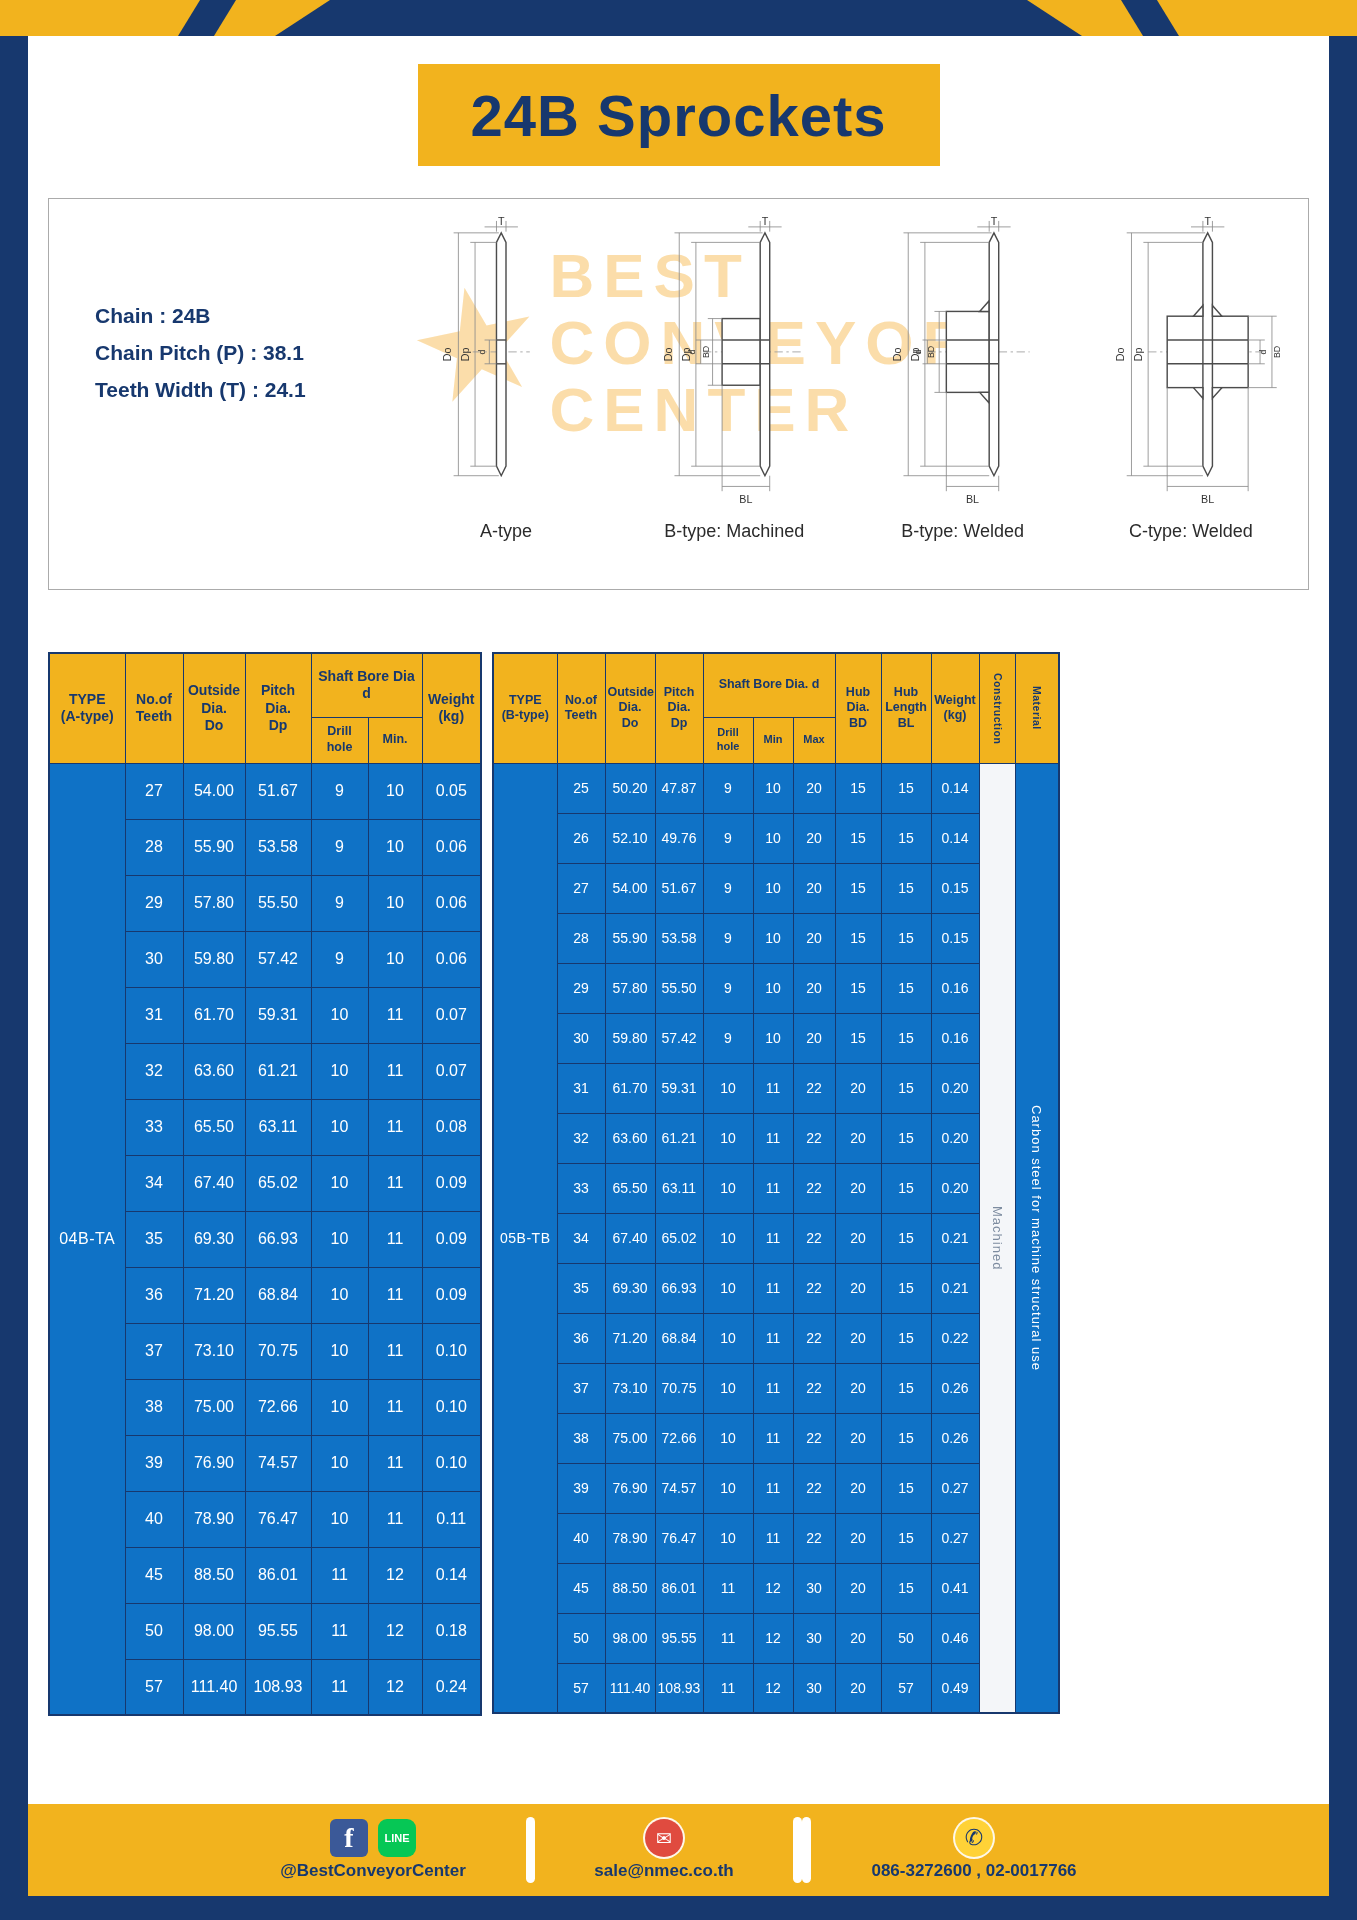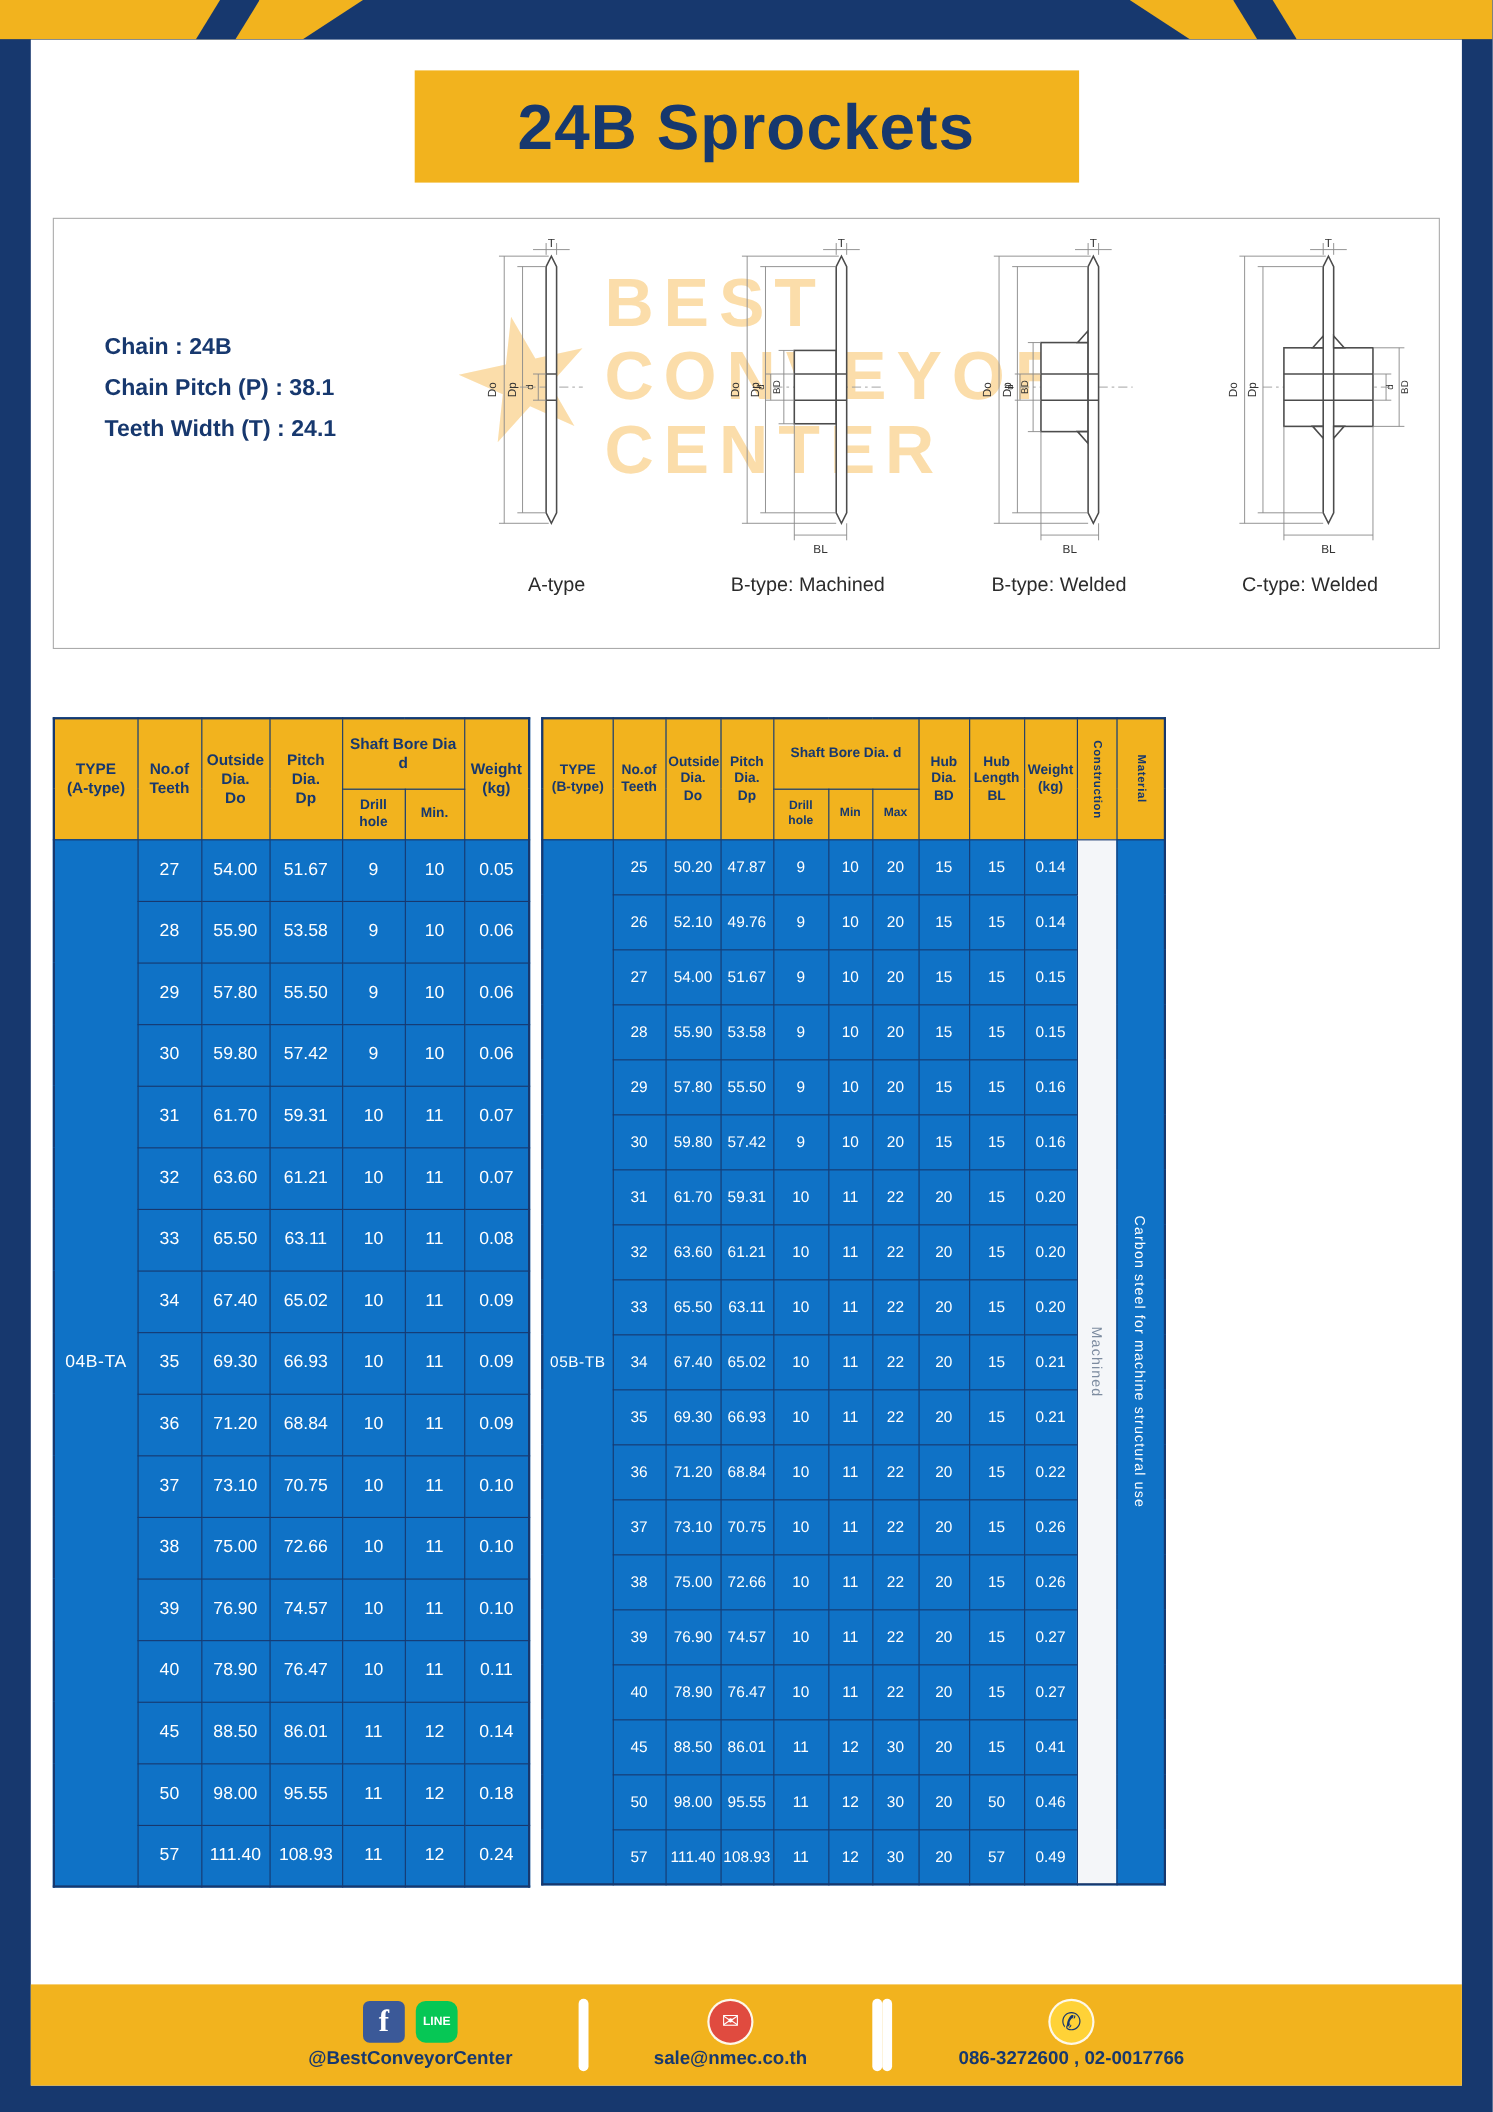--- a/index.html
+++ b/index.html
@@ -18,21 +18,21 @@
   
   .deco-tl{position:absolute;left:0;top:0;width:330px;height:36px;background:var(--yellow);
     clip-path:polygon(0 0,100% 0,calc(100% - 55px) 100%,0 100%);}
   .deco-tl-cut{position:absolute;left:178px;top:0;width:58px;height:36px;background:var(--navy);
     clip-path:polygon(38% 0,100% 0,62% 100%,0 100%);}
   .deco-tr{position:absolute;right:0;top:0;width:330px;height:36px;background:var(--yellow);
     clip-path:polygon(0 0,100% 0,100% 100%,55px 100%);}
   .deco-tr-cut{position:absolute;right:178px;top:0;width:58px;height:36px;background:var(--navy);
     clip-path:polygon(0 0,62% 0,100% 100%,38% 100%);}
   
-  .banner{position:absolute;left:50%;transform:translateX(-50%);top:64px;width:604px;height:102px;
+  .banner{position:absolute;left:50%;transform:translateX(-50%);top:64px;width:522px;height:102px;
     background:var(--yellow);display:flex;align-items:center;justify-content:center;text-align:right;}
   .banner h1{margin:0;font-size:58px;font-weight:800;color:var(--navy);letter-spacing:1px;}
   
   .draw-box{position:absolute;left:48px;top:198px;width:1261px;height:392px;background:#fff;
     border:1px solid #ababab;}
   .specs{position:absolute;left:18px;top:98px;z-index:3;}
   .spec-line{font-size:21px;font-weight:bold;color:var(--navy);line-height:37px;white-space:nowrap;margin-left:28px;}
   .watermark{position:absolute;left:360px;top:44px;display:flex;align-items:center;gap:6px;
     opacity:.38;z-index:1;pointer-events:none;}
   .wm-star{font-size:150px;line-height:1;color:#f5a821;transform:rotate(-12deg);}

